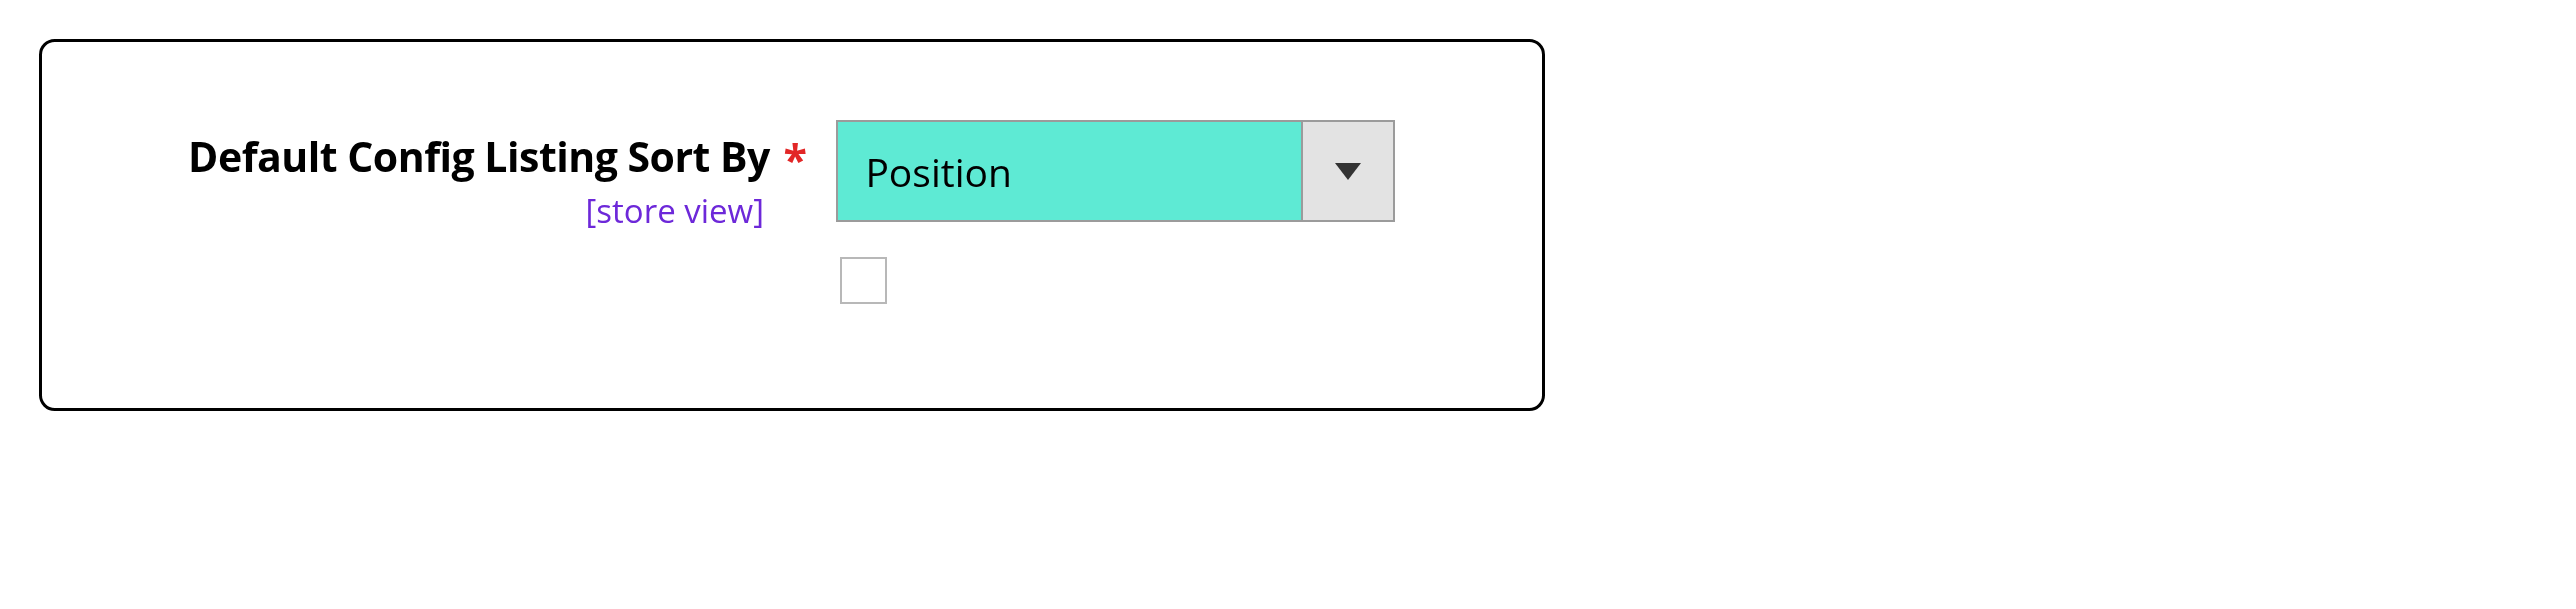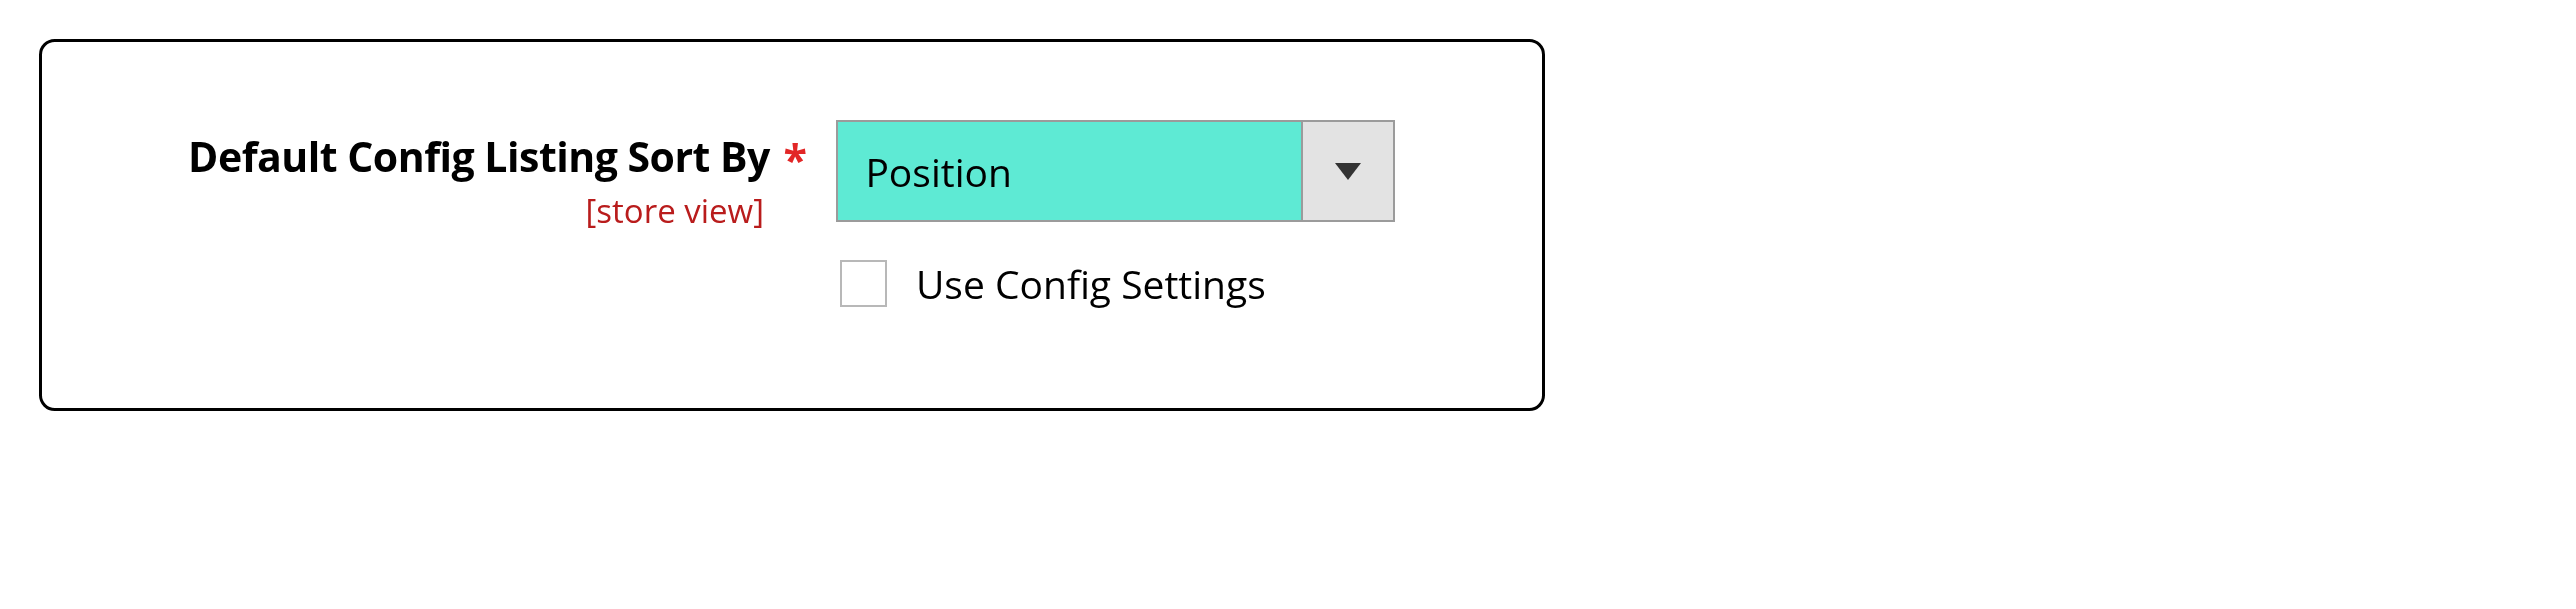--- a/index.html
+++ b/index.html
@@ -43,21 +43,21 @@
     .required {
       font-size: 43px;
       color: #e22626;
       font-weight: 700;
       line-height: 1;
       position: relative;
       top: 3.9px;
     }
     .scope {
       font-size: 33px;
-      color: #b91c1c;
+      color: #6d28d9;
       font-weight: 400;
       margin-top: 3.9px;
       padding-right: 43px;
     }
     .field-col {
       flex: 0 0 588px;
       display: flex;
       flex-direction: column;
       gap: 35px;
     }
@@ -124,18 +124,17 @@
     </div>
     <div class="field-col">
       <div class="select-box">
         <div class="select-value">Position</div>
         <div class="select-handle">
           <div class="caret-down"></div>
         </div>
       </div>
       <div class="checkbox-row">
         <div class="checkbox"></div>
-        <span class="checkbox-label">Use Config Settings</span>
       </div>
     </div>
   </div>
 </div>
 
 
 </body></html>

